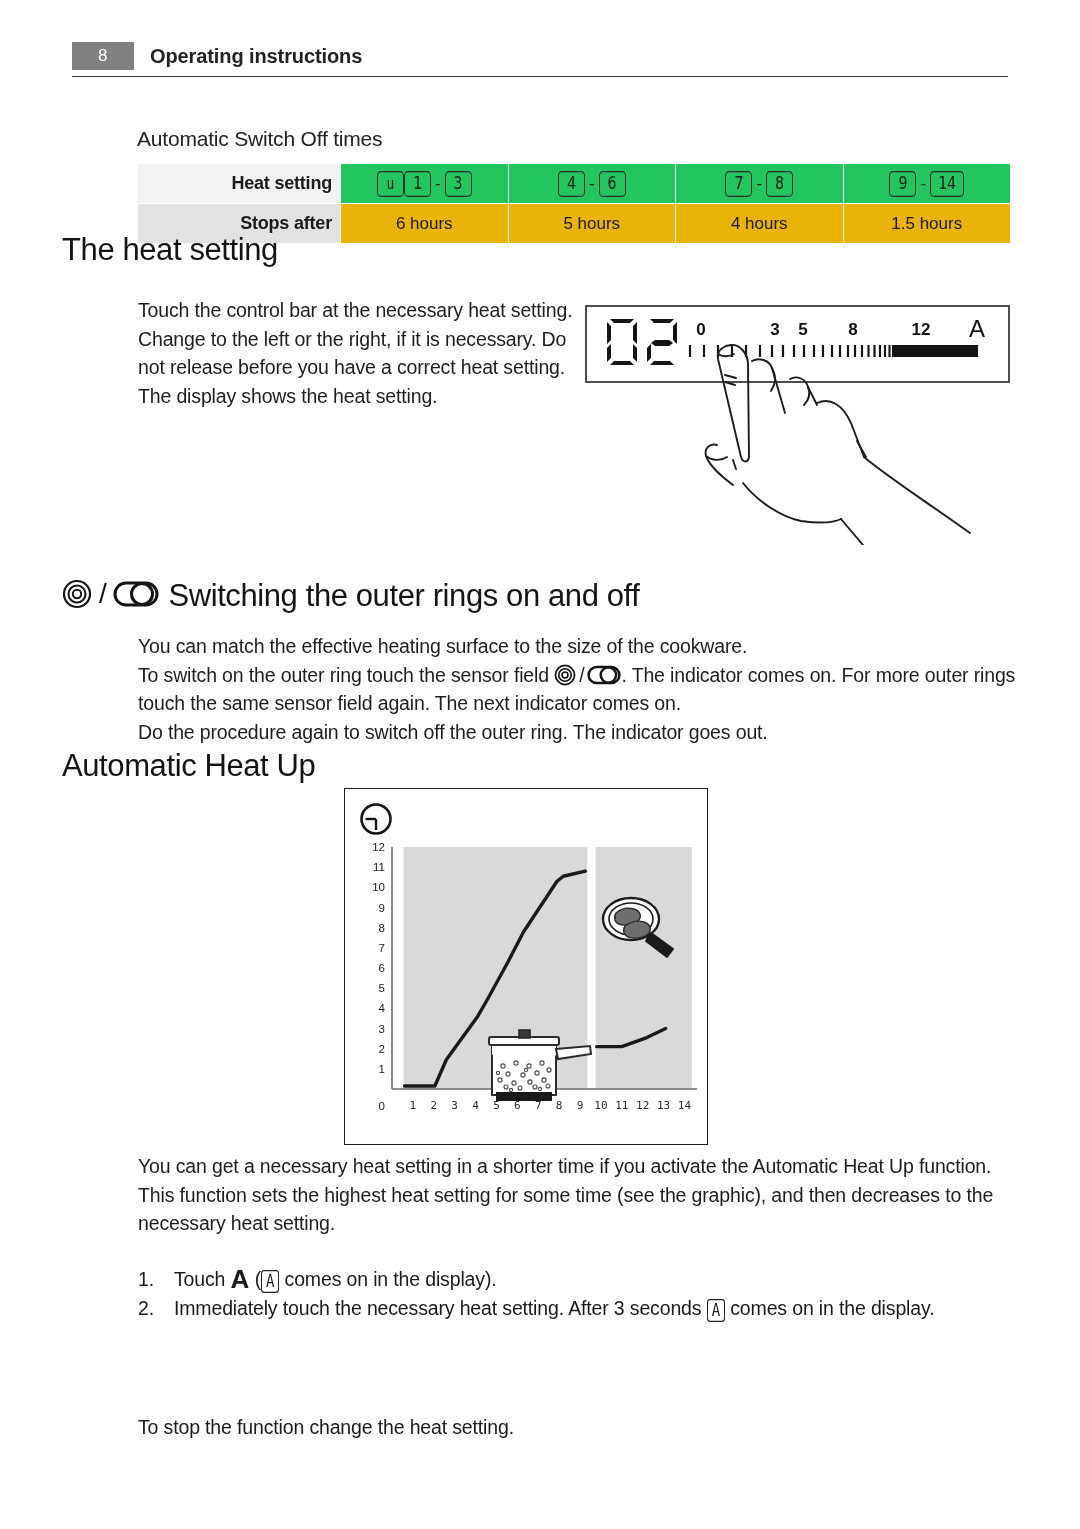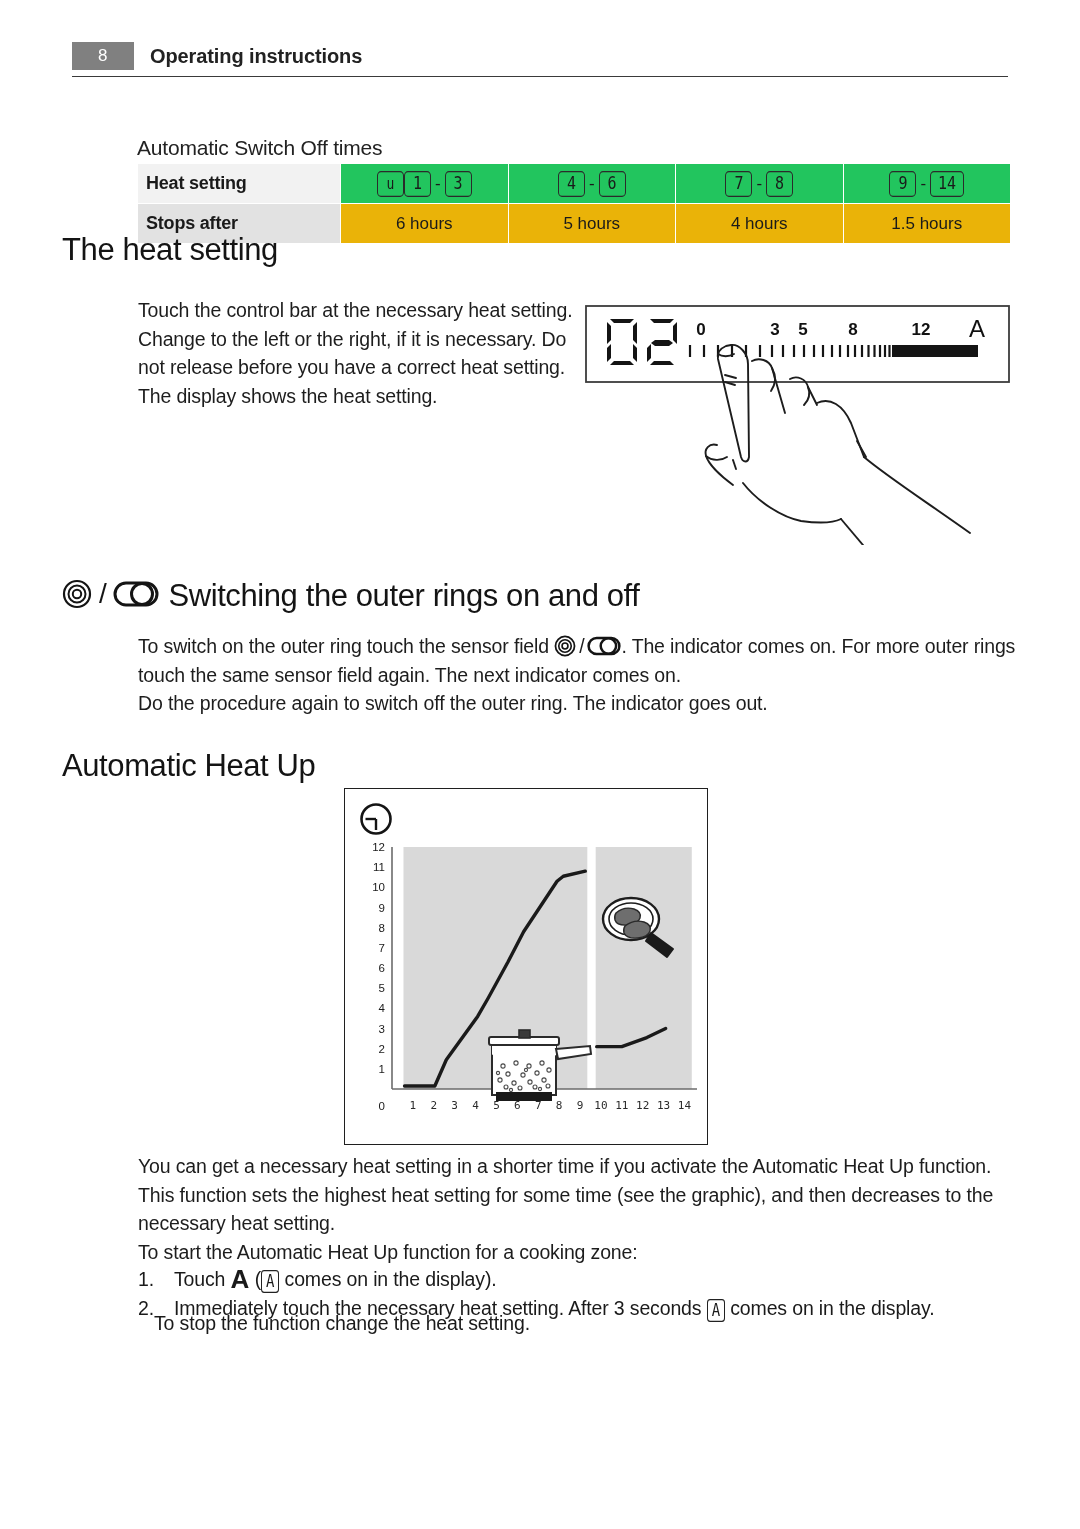--- a/index.html
+++ b/index.html
@@ -54,21 +54,21 @@
     top: 34px;
     width: 936px;
     height: 0;
     border-top: 1.4px solid #3a3a3a;
   }
 
   
   .subhead {
     position: absolute;
     left: 137px;
-    top: 136px;
+    top: 127px;
     font-size: 21px;
     color: #222;
     letter-spacing: -0.2px;
   }
 
   
   .switchoff-table {
     position: absolute;
     left: 137px;
     top: 163px;
@@ -83,21 +83,21 @@
     font-size: 17px;
     text-align: center;
     vertical-align: middle;
   }
   .switchoff-table .row-head td { background: #22c55e; }
   .switchoff-table .row-body td { background: #eab308; }
   .switchoff-table td.rowlabel {
     font-weight: bold;
     font-size: 18px;
     background: #f2f2f2 !important;
-    text-align: left;
+    text-align: right;
     letter-spacing: -0.2px;
   }
   .switchoff-table .row-body td.rowlabel { background: #e2e2e2 !important; }
 
   
   .lcd {
     display: inline-block;
     border: 1.6px solid #2b2b2b;
     border-radius: 4px;
     min-width: 17px;
@@ -145,22 +145,22 @@
   }
   #p-heat-setting { left: 138px; top: 296px; width: 440px; }
   #p-outer-rings  { left: 138px; top: 632px; width: 878px; }
   #p-auto-1       { left: 138px; top: 1152px; width: 880px; }
 
   .olist { position:absolute; left: 138px; top: 1265px; width: 880px;
            font-size: 19.5px; line-height: 28.5px; letter-spacing:-0.15px; }
   .olist .li { display: flex; margin-bottom: 0px; }
   .olist .num { width: 36px; flex: 0 0 36px; }
   .olist .txt { flex: 1 1 auto; }
-  #p-auto-2 { position:absolute; left:138px; top:1309px; width:880px;
-              font-size:19.5px; line-height:28.5px; letter-spacing:-0.15px;margin-left:16px; }
+  #p-auto-2 { position:absolute; left:138px; top:1413px; width:880px;
+              font-size:19.5px; line-height:28.5px; letter-spacing:-0.15px; }
 
   .big-A {
     font-size: 26px;
     font-weight: bold;
     font-family: "Liberation Sans", sans-serif;
     vertical-align: -2px;
     letter-spacing: 0;
   }
   .inline-lcd {
     display:inline-block;
@@ -329,20 +329,21 @@
     </svg>
     <span class="slash">/</span>
     <svg width="46" height="30" viewBox="0 0 46 30">
       <rect x="2" y="4" width="42" height="22" rx="11" ry="11" fill="none" stroke="#141414" stroke-width="3"></rect>
       <circle cx="29" cy="15" r="10.5" fill="none" stroke="#141414" stroke-width="3"></circle>
     </svg>
   </span><span>Switching the outer rings on and off</span>
 </h2>
 
 <div class="body-text" id="p-outer-rings">
+  <div>You can match the effective heating surface to the size of the cookware.</div>
   <div>
     <span>To switch on the outer ring touch the sensor field</span>
     <svg width="22" height="22" viewBox="0 0 30 30" style="vertical-align:-4px">
       <circle cx="15" cy="15" r="13" fill="none" stroke="#141414" stroke-width="2.4"></circle>
       <circle cx="15" cy="15" r="8.5" fill="none" stroke="#141414" stroke-width="2.2"></circle>
       <circle cx="15" cy="15" r="4" fill="none" stroke="#141414" stroke-width="2.2"></circle>
     </svg><span style="padding:0 3px">/</span><svg width="34" height="22" viewBox="0 0 46 30" style="vertical-align:-4px">
       <rect x="2" y="4" width="42" height="22" rx="11" ry="11" fill="none" stroke="#141414" stroke-width="3.4"></rect>
       <circle cx="29" cy="15" r="10.5" fill="none" stroke="#141414" stroke-width="3.4"></circle>
     </svg><span>. The indicator comes on. For more outer rings touch the same sensor field again. The next indicator comes on.</span>
@@ -445,21 +446,20 @@
     <path d="M48,36 L70,52 L64,60 L43,44 Z" fill="#1a1a1a" stroke="#1a1a1a" stroke-width="2" stroke-linejoin="round"></path>
     <g fill="#6e6e6e" stroke="#2a2a2a" stroke-width="1.4">
       <path d="M13,16 q8,-7 18,-4 q8,3 6,9 q-2,6 -12,7 q-11,1 -13,-5 q-1,-4 1,-7 z"></path>
       <path d="M22,29 q9,-7 19,-4 q8,3 6,9 q-2,6 -12,7 q-11,1 -14,-5 q-1,-4 1,-7 z"></path>
     </g>
   </g>
 </svg>
 
 <div class="body-text" id="p-auto-1">
   <span>You can get a necessary heat setting in a shorter time if you activate the Automatic Heat Up function. This function sets the highest heat setting for some time (see the graphic), and then decreases to the necessary heat setting.</span><br>
-  <span>To start the Automatic Heat Up function for a cooking zone:</span>
 </div>
 
 <div class="olist">
   <div class="li">
     <div class="num">1.</div>
     <div class="txt">
       <span>Touch</span>
       <span class="big-A">A</span>
       <span>(</span><span class="inline-lcd">A</span>
       <span>comes on in the display).</span>

